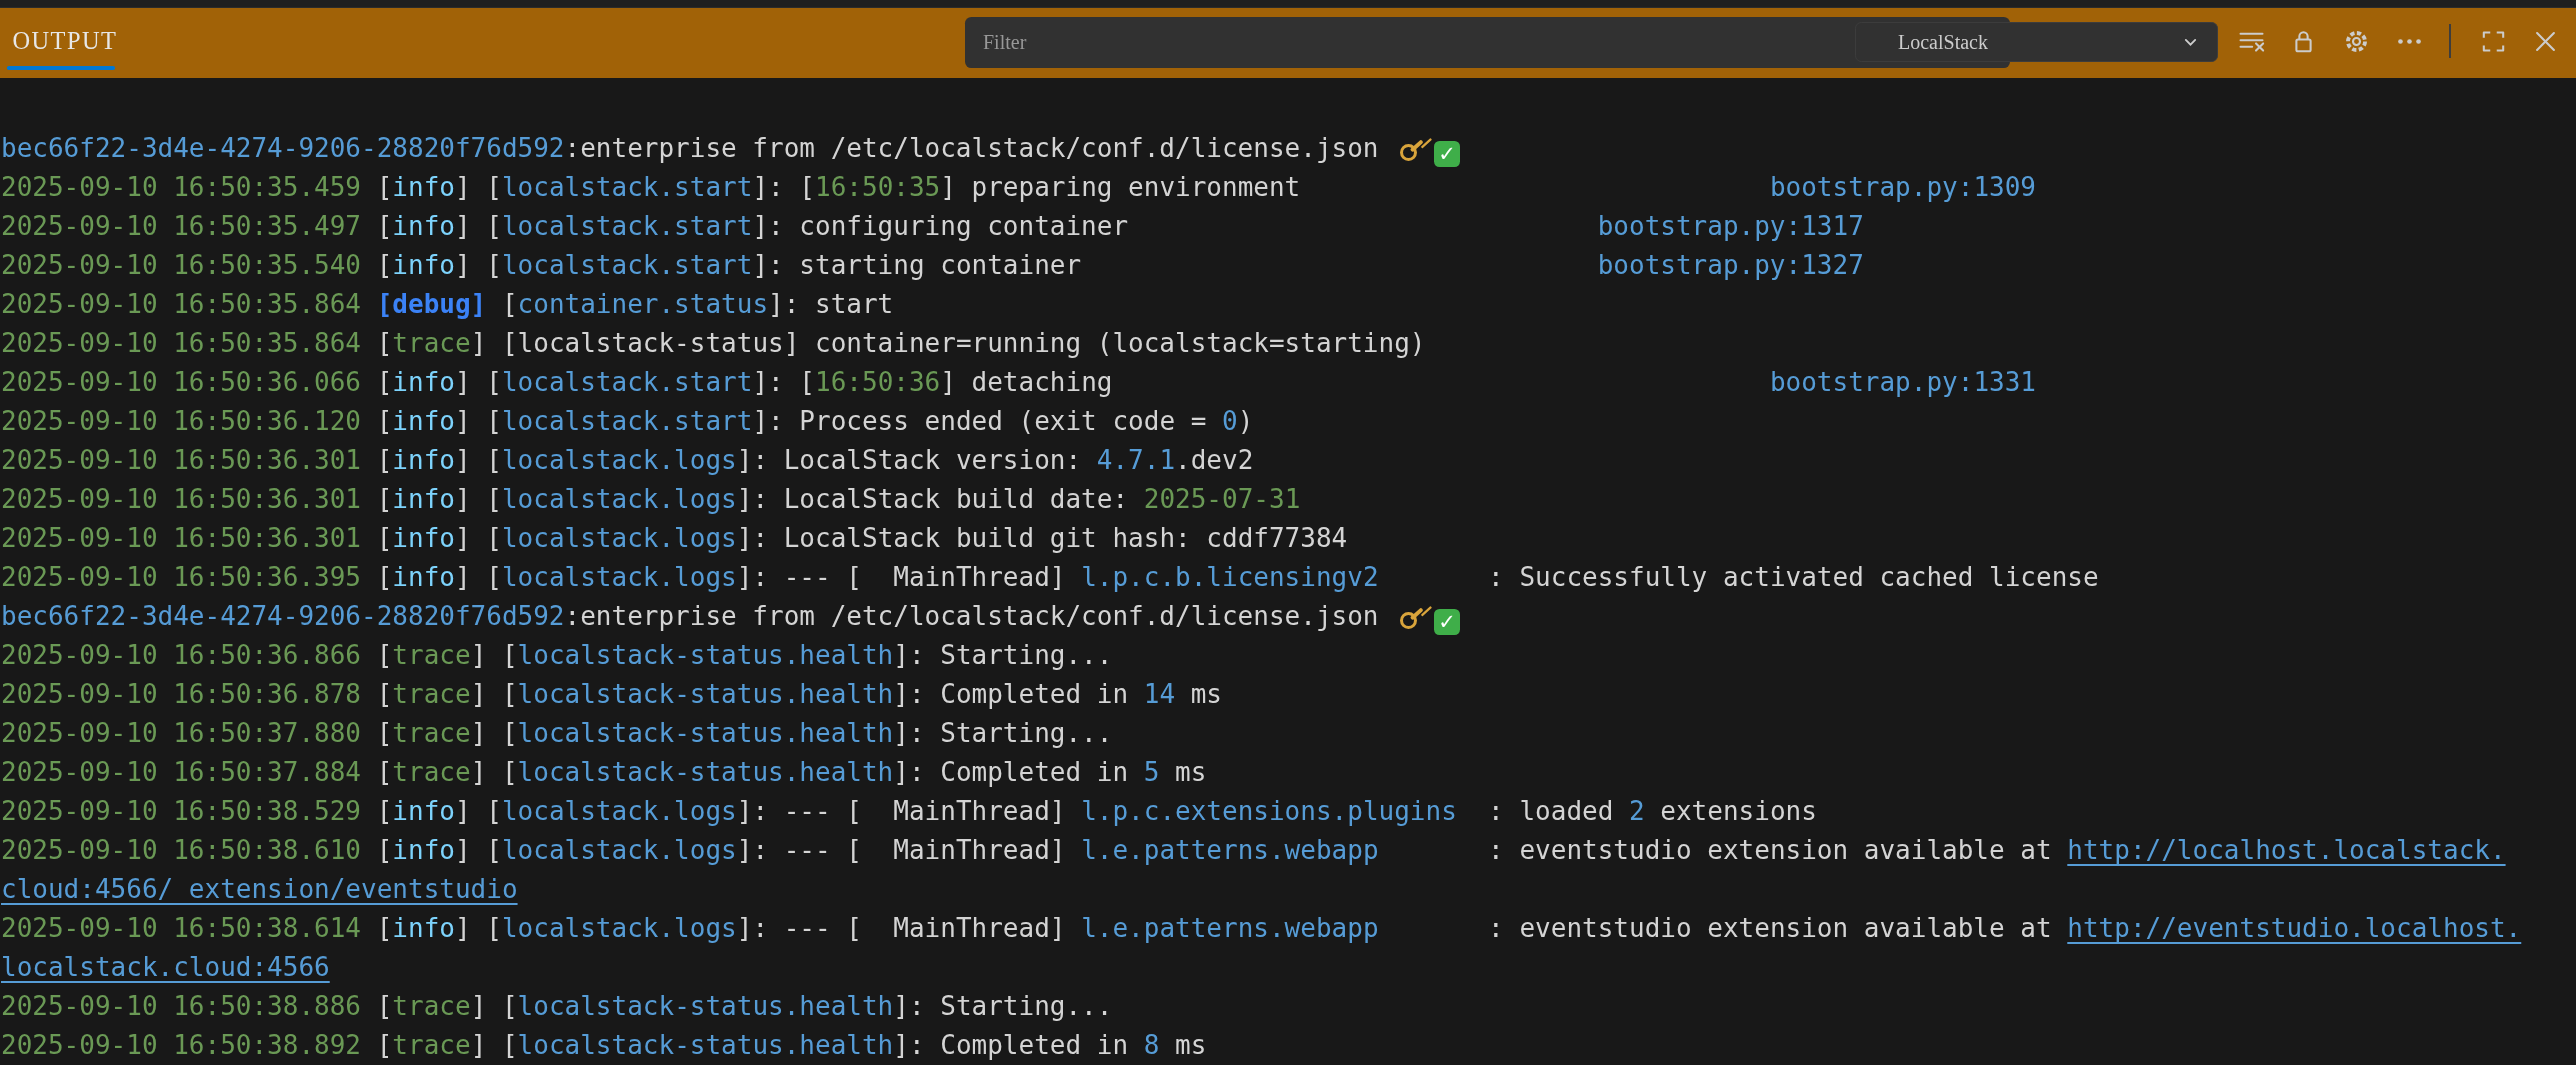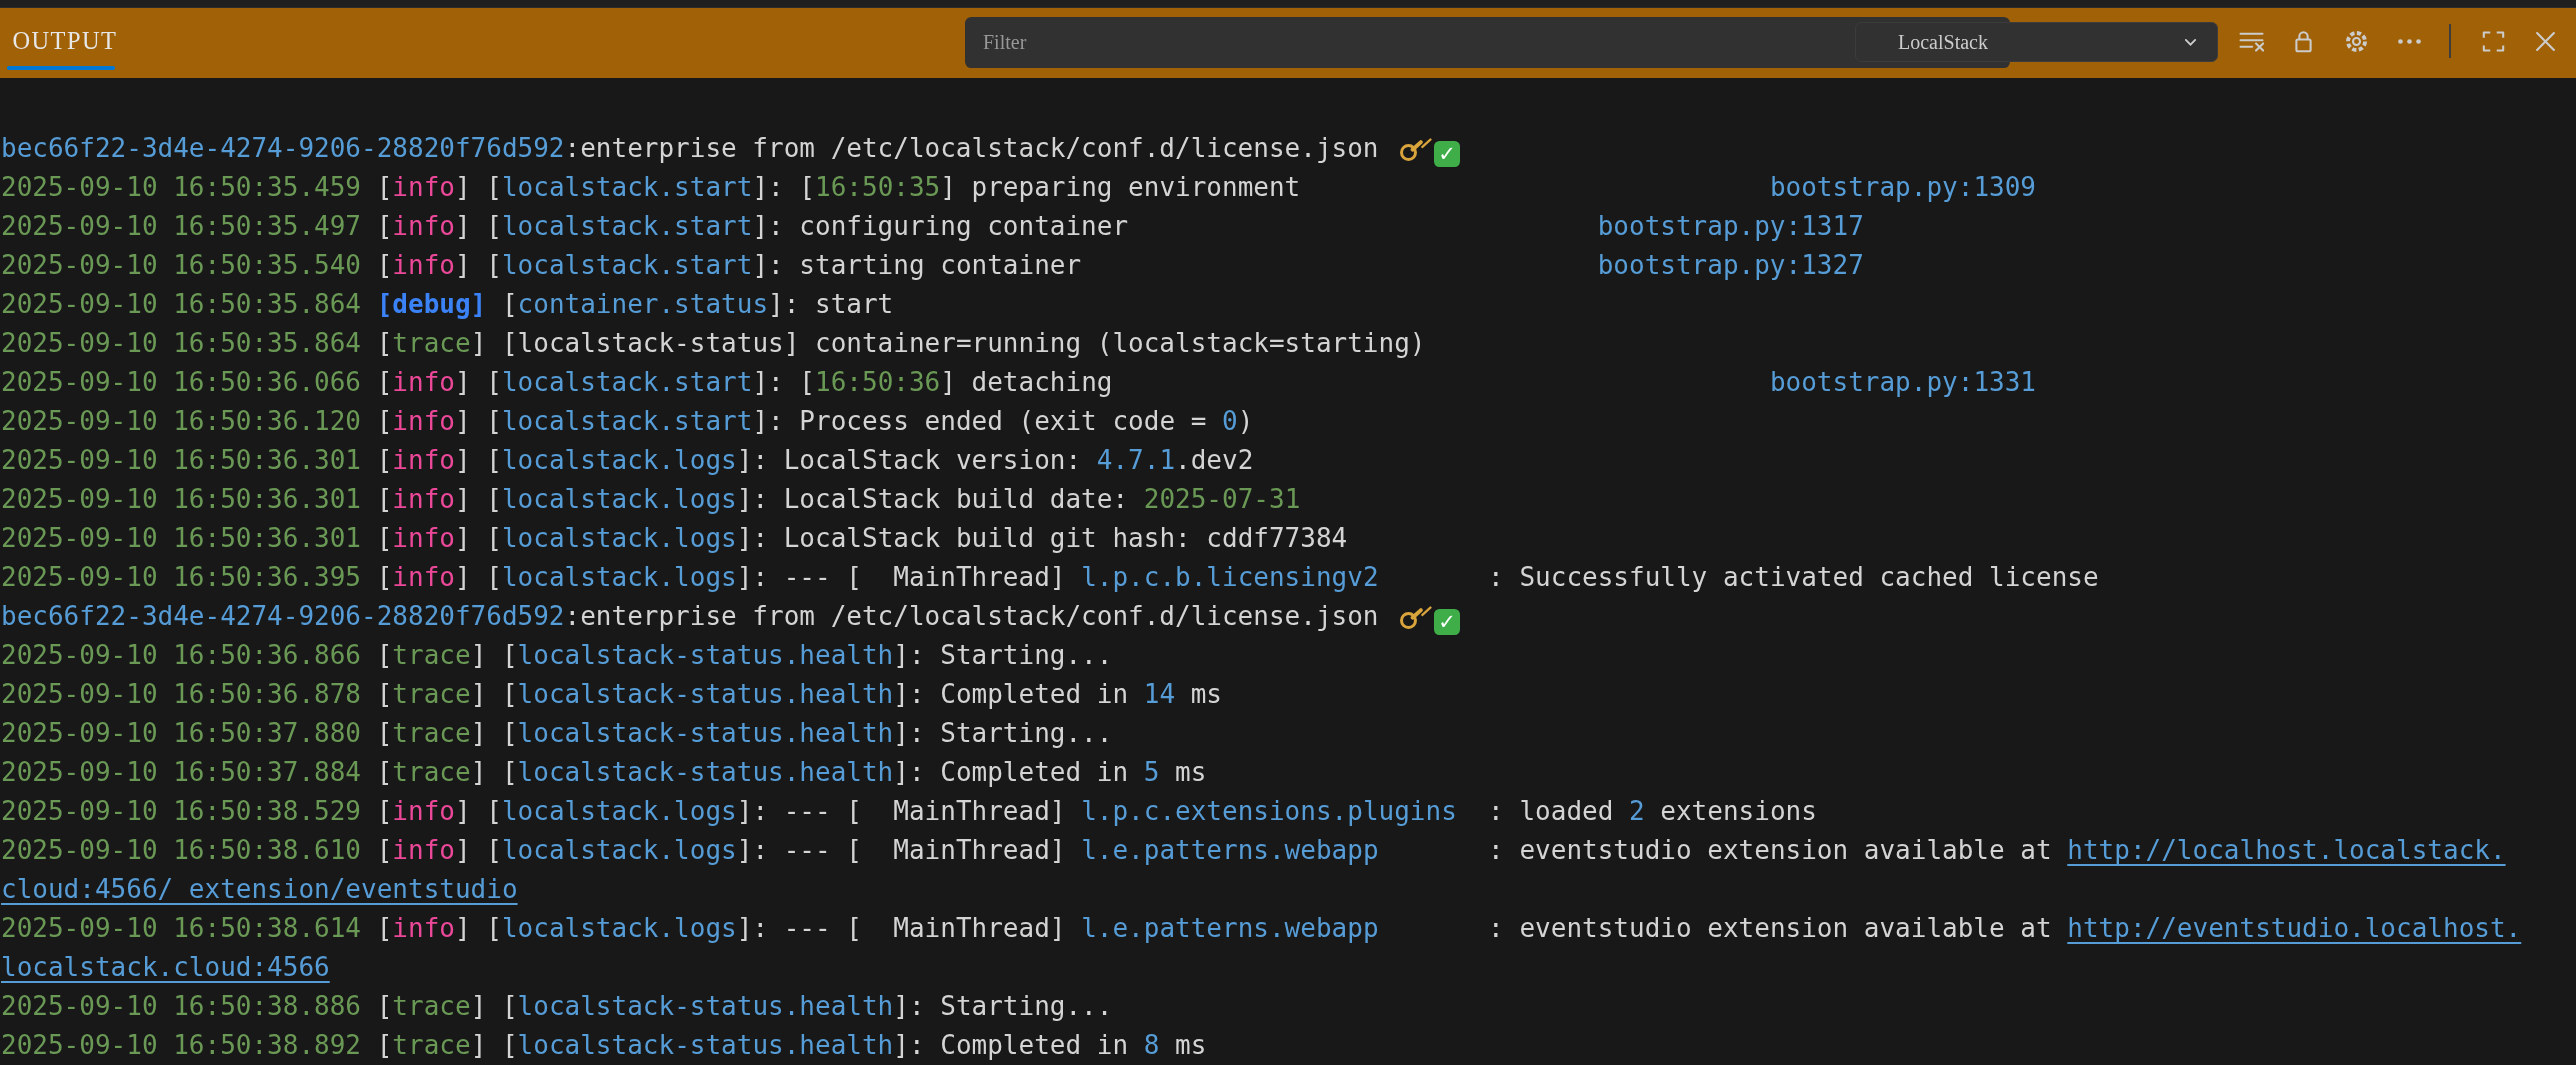--- a/index.html
+++ b/index.html
@@ -7,21 +7,21 @@
 
   
   .log-area{
     position:absolute;inset:0;background:#181818;overflow:hidden;
     padding-left:1px;white-space:pre;z-index:1;
     font-family:"DejaVu Sans Mono",monospace;font-size:26px;line-height:39px;
   }
   .log-scroll{padding-top:51px;}
   .log-line{height:39px;white-space:pre;}
   .seg-g{color:#6A9955;margin-top:36px;}
-  .seg-i{color:#ec4899;}
+  .seg-i{color:#7dd3fc;}
   .seg-d{color:#3b82f6;font-weight:bold;}
   .seg-b{color:#569CD6;}
   .seg-bl{color:#569CD6;cursor:pointer;}
   .seg-u{color:#569CD6;text-decoration:underline;text-underline-offset:5.4px;cursor:pointer;margin-top:37px;}
   .seg-w{color:#d4d4d4;}
   .seg-ek{display:inline-block;width:29px;height:29px;position:relative;vertical-align:-4.5px;margin-left:3.6px;}
   .seg-ek::before{content:"";position:absolute;left:1.8px;top:11.7px;width:11px;height:11px;border:3.6px solid #d9a43b;border-radius:50%;}
   .seg-ek::after{content:"";position:absolute;left:13.5px;top:16.3px;width:15.4px;height:3.6px;background:#d9a43b;transform:rotate(-42deg);transform-origin:left center;border-radius:1.8px;box-shadow:9px 4.5px 0 -0.9px #d9a43b;}
   .seg-ec{display:inline-block;width:26px;height:26px;background:#3fae49;border-radius:5.4px;color:#ffffff;
     font-size:21px;line-height:26px;text-align:center;vertical-align:-3.6px;margin-left:7.2px;

